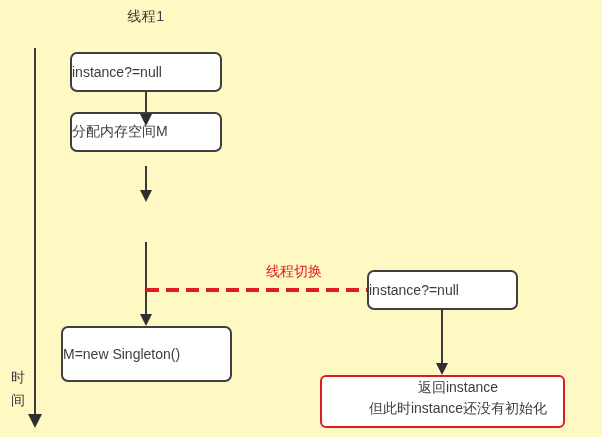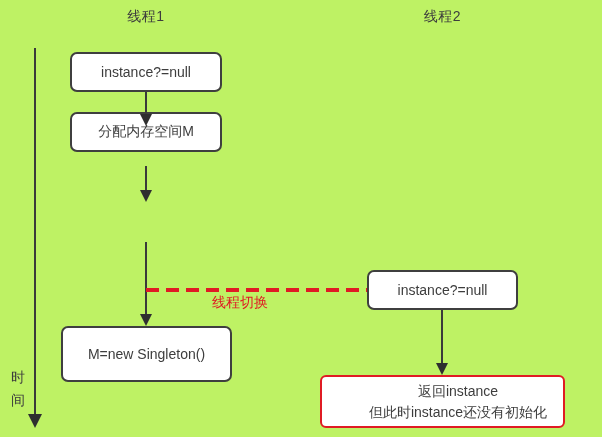--- a/index.html
+++ b/index.html
@@ -5,21 +5,21 @@
   html, body {
     margin: 0;
     padding: 0;
     background: #ffffff;
     font-family: "Liberation Sans", "DejaVu Sans", sans-serif;
   }
   .canvas {
     position: relative;
     width: 602px;
     height: 437px;
-    background: #bef264;
+    background: #fef9c3;
     overflow: hidden;
   }
   .col-header {
     position: absolute;
     top: 8px;
     font-size: 14px;
     color: #3d3d3d;
     text-align: center;
     letter-spacing: 0.5px;
   }
@@ -27,21 +27,20 @@
   .col-header.t2 { left: 367px; width: 151px; }
 
   .node {
     position: absolute;
     box-sizing: border-box;
     border: 2px solid #3f3f3f;
     border-radius: 7px;
     background: #ffffff;
     display: flex;
     align-items: center;
-    justify-content: center;
     font-size: 14px;
     color: #3d3d3d;
     text-align: center;
   }
   .node.n1 { left: 70px;  top: 52px;  width: 152px; height: 40px; }
   .node.n2 { left: 70px;  top: 112px; width: 152px; height: 40px; }
   .node.n3 { left: 70px;  top: 202px; width: 152px; height: 40px; }
   .node.n4 { left: 61px;  top: 326px; width: 171px; height: 56px; }
   .node.t2n1 { left: 367px; top: 270px; width: 151px; height: 40px; }
 
@@ -99,33 +98,31 @@
     left: 146px; top: 288px;
     width: 221px; height: 4px;
     background: repeating-linear-gradient(90deg,
       #e01b24 0px, #e01b24 13px,
       transparent 13px, transparent 20px);
   }
   .switch-label {
     position: absolute;
     left: 212px; top: 263px;
     width: 110px;
-    text-align: left;
+    text-align: right;
     font-size: 14px;
     color: #e01b24;
-    margin-top: 31px;
   }
 </style>
 </head>
 <body>
 
 <div class="canvas">
 
   <div class="col-header t1">线程1</div>
-  <div class="col-header t2">线程2</div>
 
   <div class="vline time-line"></div>
   <div class="arrowhead-down time-head"></div>
   <div class="time-label">
     <span>时</span>
     <span>间</span>
   </div>
 
   <div class="node n1">
     <span>instance?=null</span>

